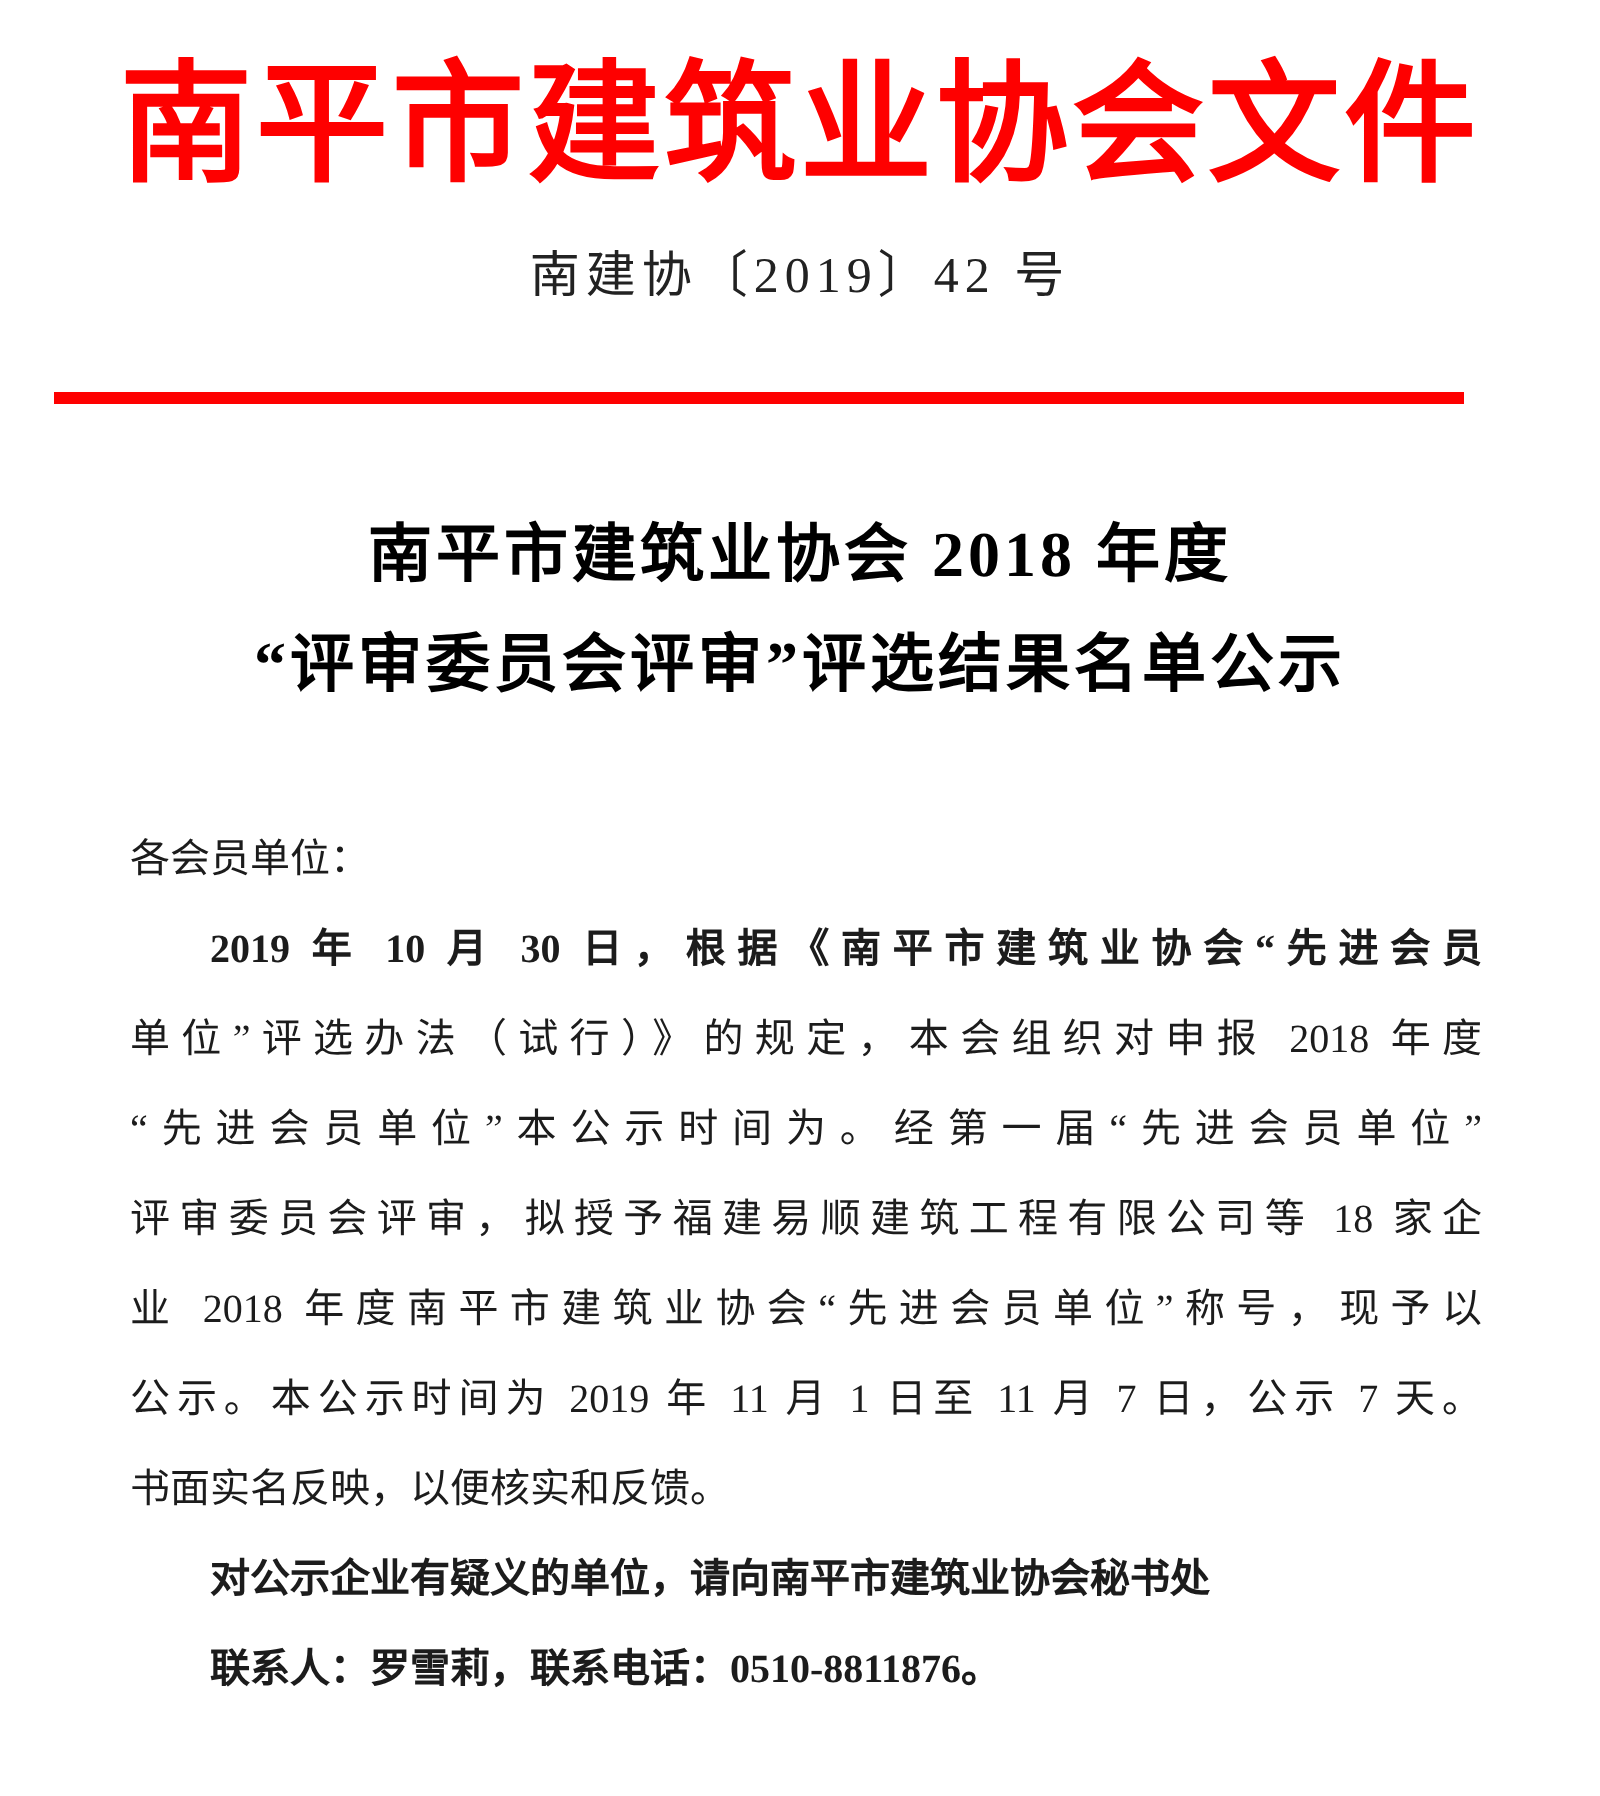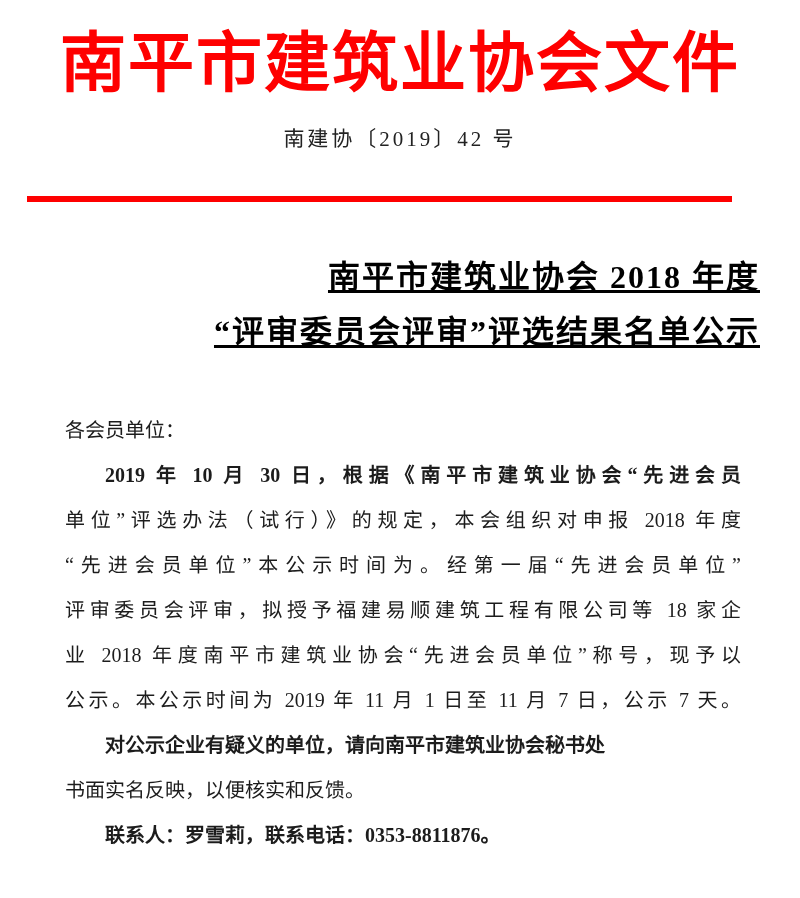--- a/index.html
+++ b/index.html
@@ -31,21 +31,21 @@
     white-space: nowrap;
   }
 
   
   .doc-number {
     position: absolute;
     top: 121px;
     left: 0;
     width: 800px;
     text-align: center;
-    font-size: 21px;
+    font-size: 25px;
     line-height: 36px;
     letter-spacing: 3px;
     color: #222222;
   }
 
   
   .red-rule {
     position: absolute;
     top: 196px;
     left: 27px;
@@ -53,27 +53,26 @@
     height: 6px;
     background: #fe0000;
   }
 
   
   .doc-title {
     position: absolute;
     top: 250px;
     left: 40px;
     right: 40px;
-    text-align: right;
+    text-align: center;
     font-weight: bold;
     font-size: 32px;
     line-height: 55px;
     letter-spacing: 2px;
     color: #000000;
-    text-decoration: underline;
   }
 
   
   .body-text {
     position: absolute;
     top: 408px;
     left: 65px;
     width: 676px;
     font-size: 20px;
     line-height: 45px;
@@ -107,18 +106,18 @@
   </div>
 
   <div class="body-text">
     <p class="ln">各会员单位：</p>
     <p class="ln indent fill">2019 年 10 月 30 日，根据《南平市建筑业协会“先进会员</p>
     <p class="ln fill">单位”评选办法（试行）》的规定，本会组织对申报 2018 年度</p>
     <p class="ln fill">“先进会员单位”本公示时间为。经第一届“先进会员单位”</p>
     <p class="ln fill">评审委员会评审，拟授予福建易顺建筑工程有限公司等 18 家企</p>
     <p class="ln fill">业 2018 年度南平市建筑业协会“先进会员单位”称号，现予以</p>
     <p class="ln fill">公示。本公示时间为 2019 年 11 月 1 日至 11 月 7 日，公示 7 天。</p>
+    <p class="ln">书面实名反映，以便核实和反馈。</p>
     <p class="ln indent">对公示企业有疑义的单位，请向南平市建筑业协会秘书处</p>
-    <p class="ln">书面实名反映，以便核实和反馈。</p>
-    <p class="ln indent contact-line">联系人：罗雪莉，联系电话：0353-8811876。</p>
+    <p class="ln indent contact-line">联系人：罗雪莉，联系电话：0510-8811876。</p>
   </div>
 
 </div>
 
 </body></html>

